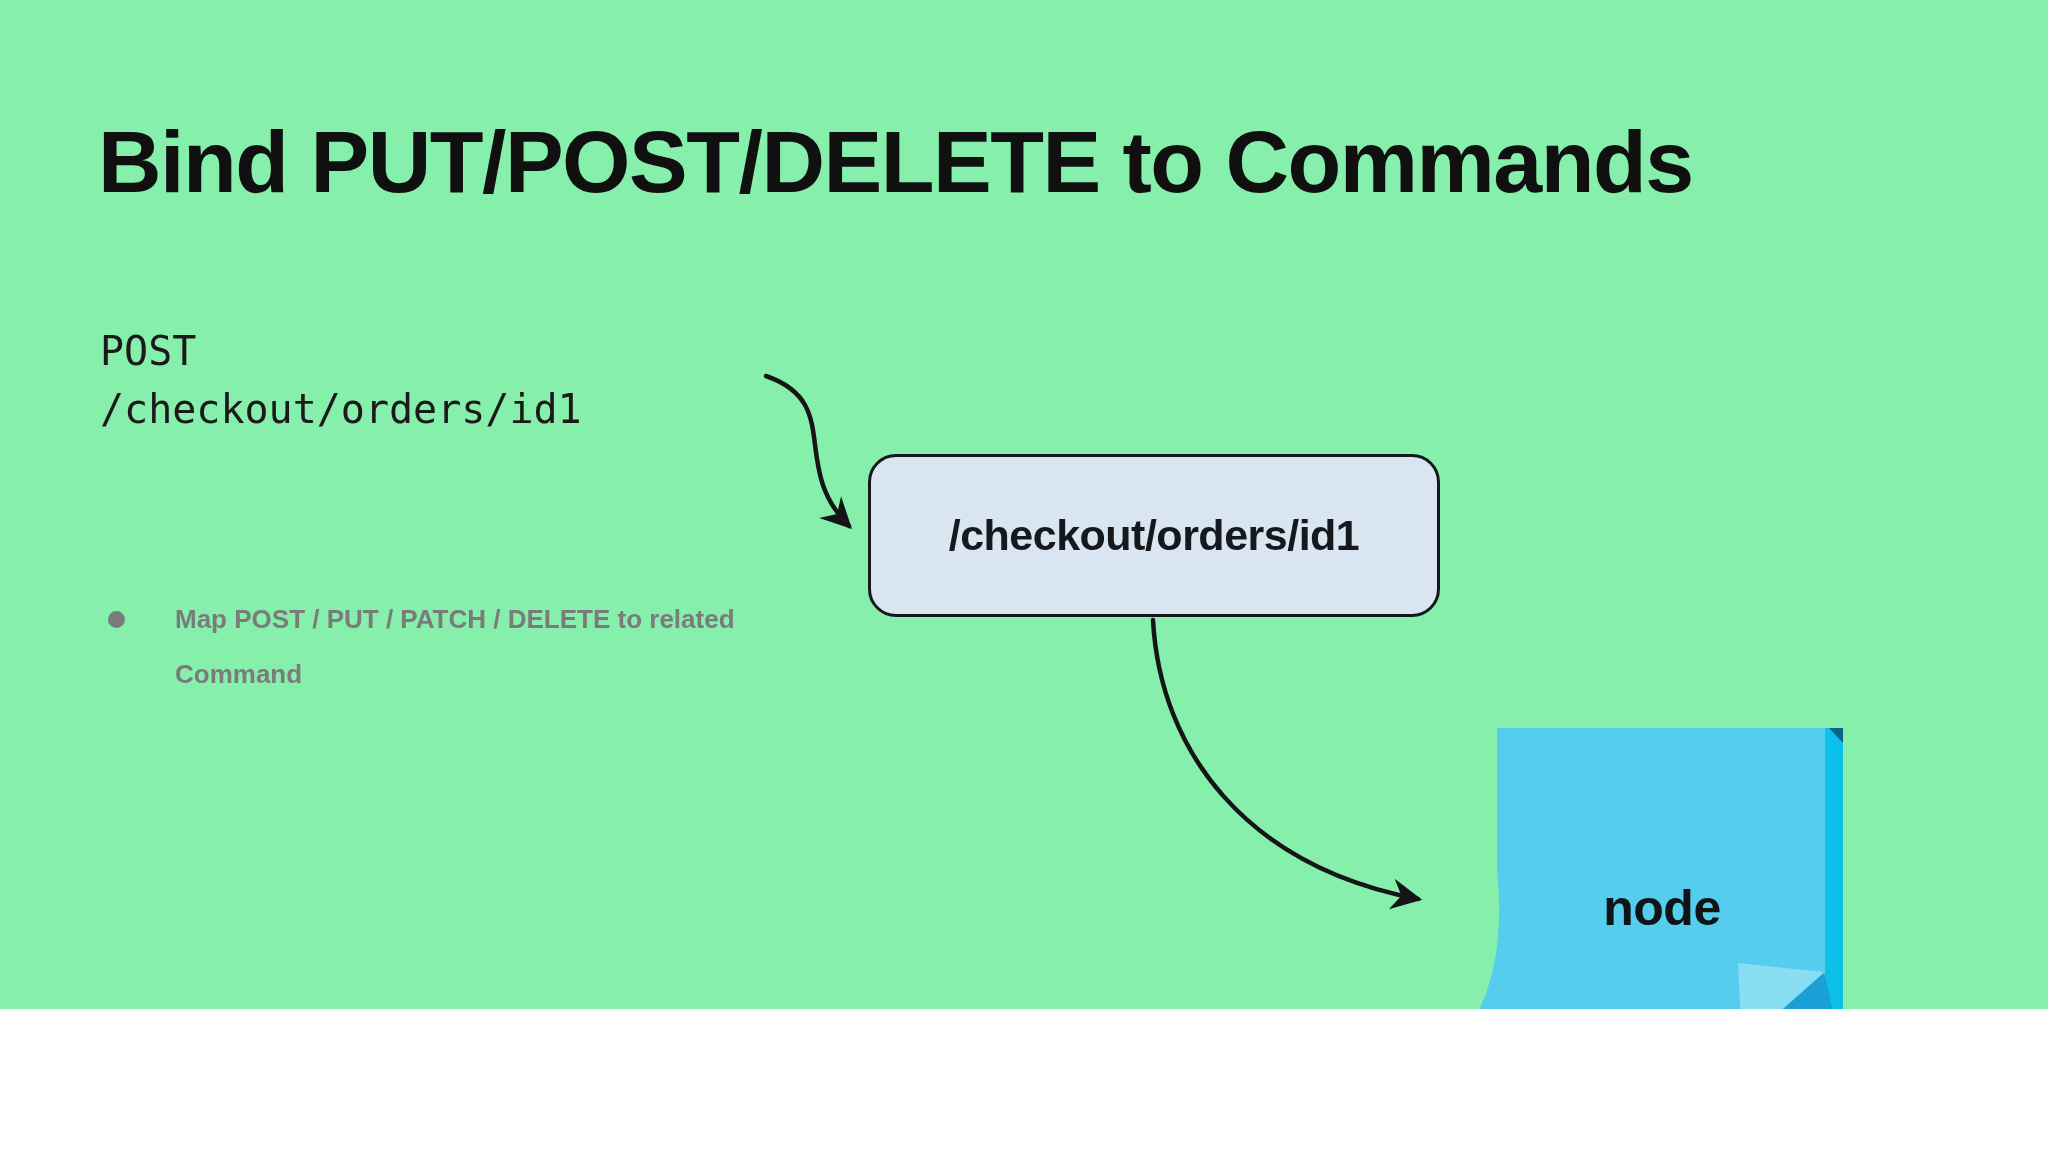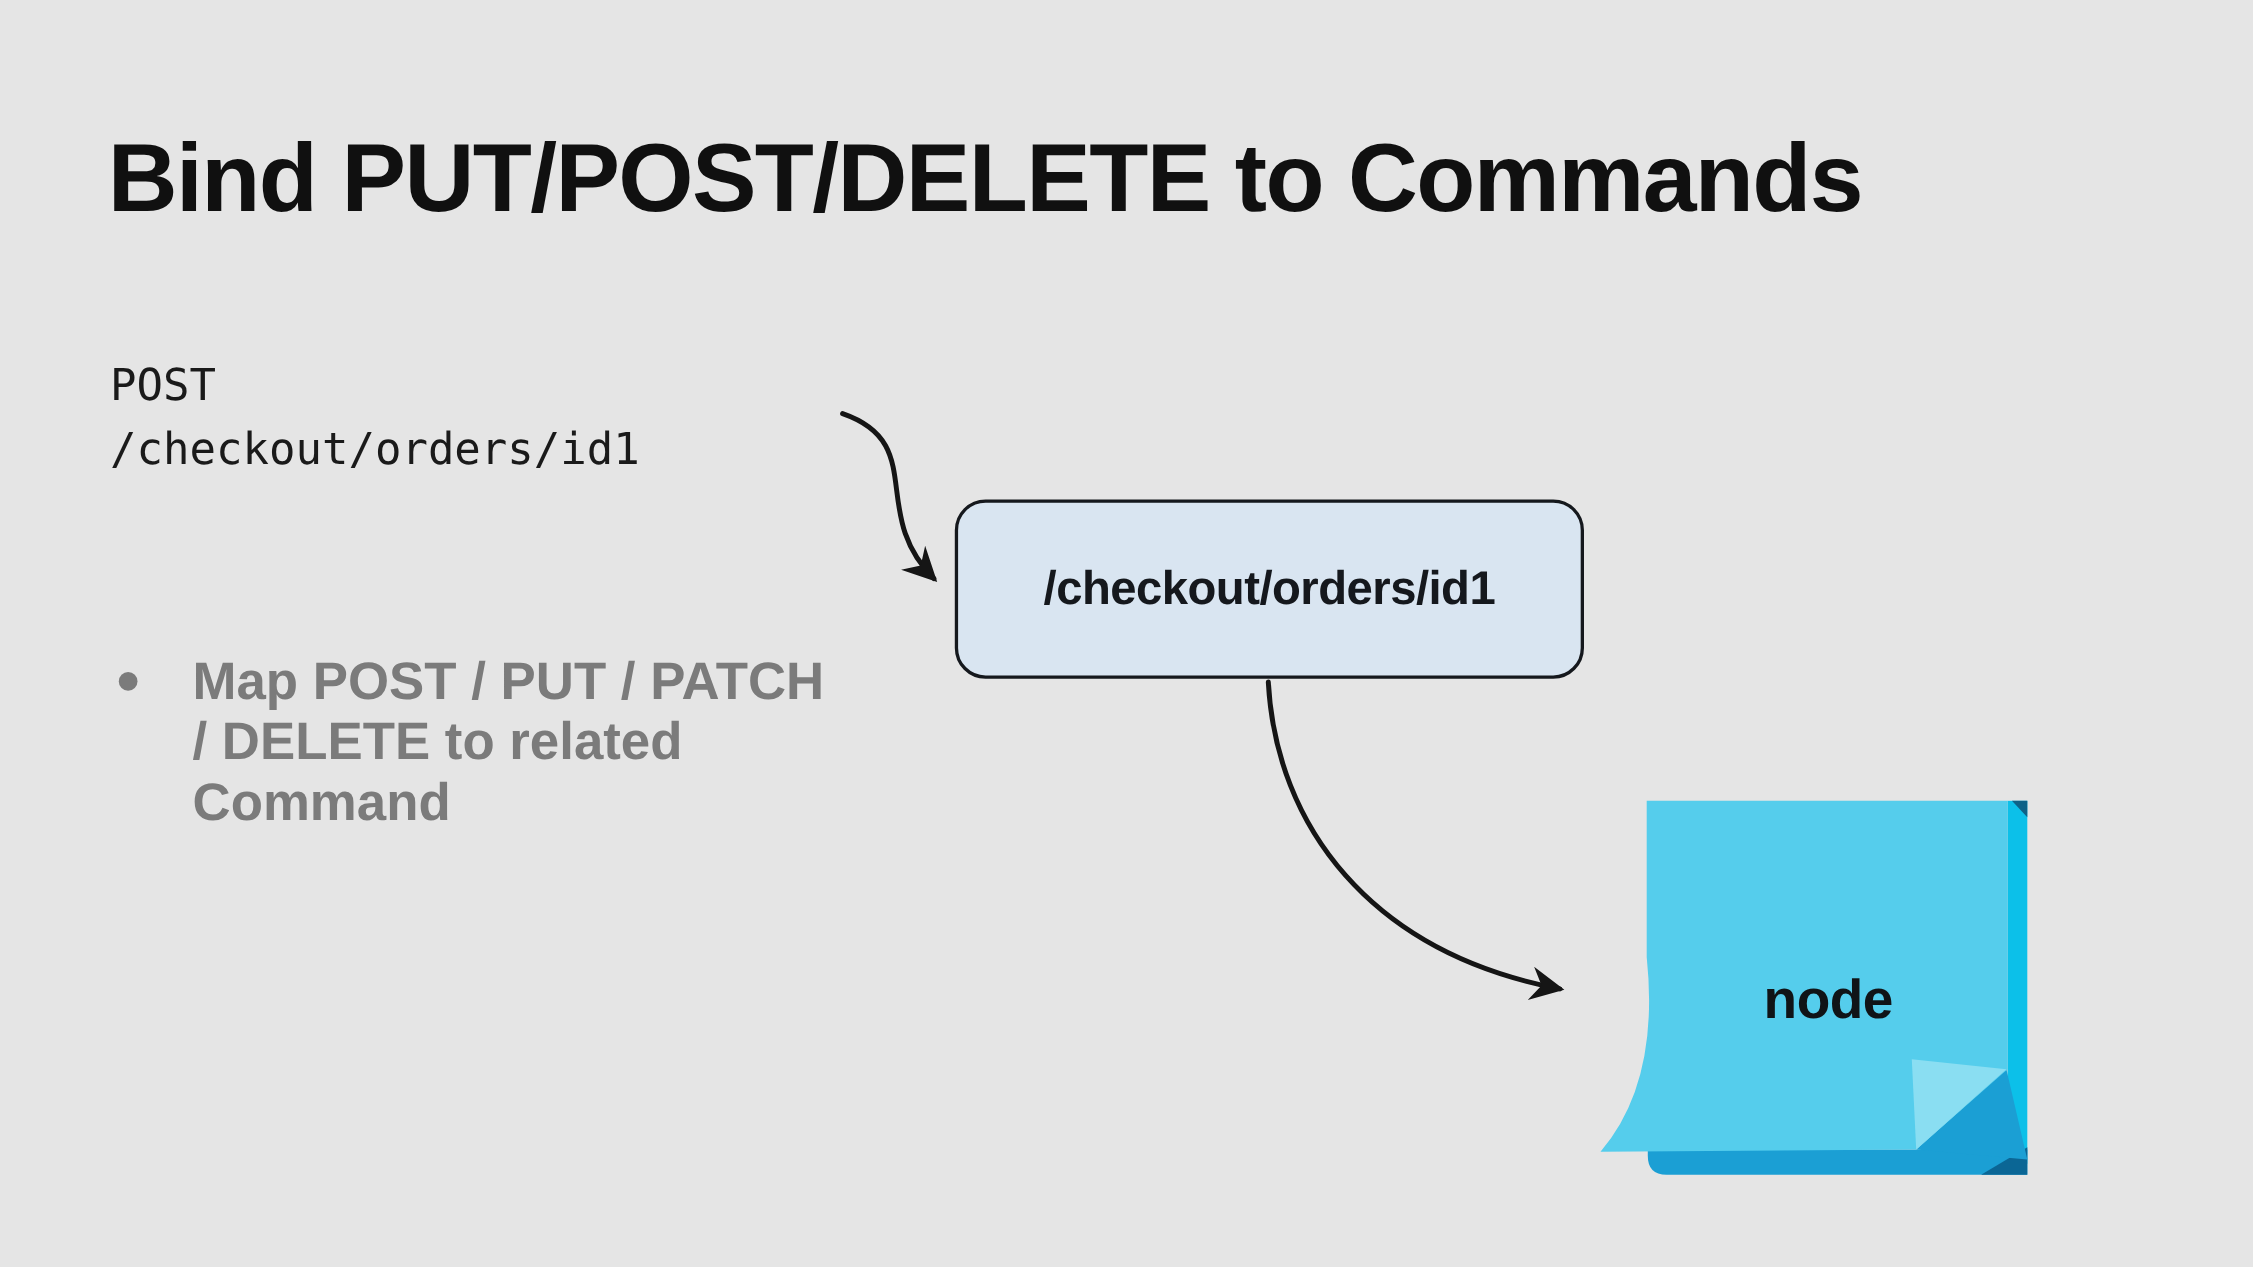--- a/index.html
+++ b/index.html
@@ -1,20 +1,20 @@
 <!DOCTYPE html>
 <html><head>
 <meta charset="utf-8">
 <style>
   html, body { margin: 0; padding: 0; background: #ffffff; }
   .slide {
     position: relative;
     width: 2048px;
-    height: 1152px;
-    background: #e5e5e5;
+    height: 1009px;
+    background: #86efac;
     overflow: hidden;
     font-family: "Liberation Sans", sans-serif;
   }
   .title {
     position: absolute;
     left: 98px;
     top: 116px;
     margin: 0;
     font-size: 88px;
     line-height: 1.05;
@@ -35,21 +35,21 @@
   }
   .bullets {
     position: absolute;
     left: 100px;
     top: 592px;
     width: 665px;
     margin: 0;
     padding: 0;
     list-style: none;
     color: #7b7b7b;
-    font-size: 48px;
+    font-size: 26px;
     font-weight: 700;
     line-height: 55px;
   }
   .bullets li {
     position: relative;
     padding-left: 75px;
   }
   .bullets li .dot {
     position: absolute;
     left: 8px;

